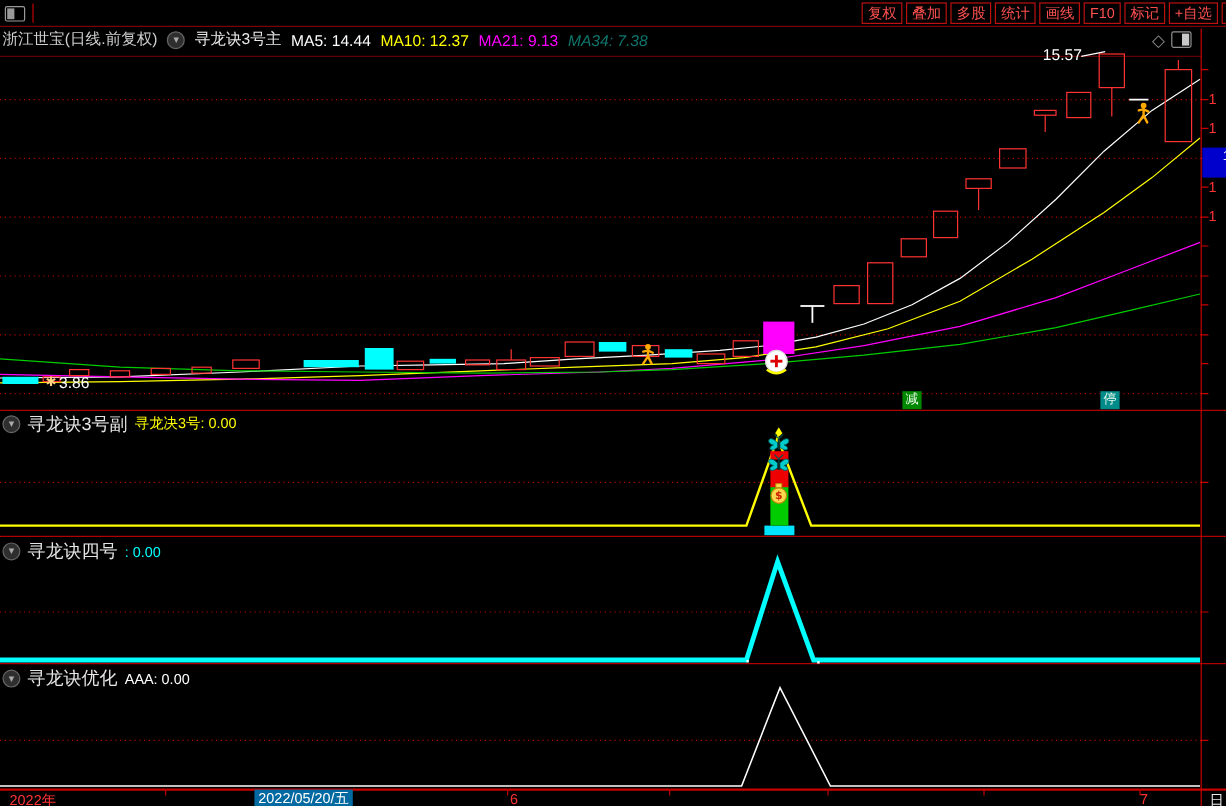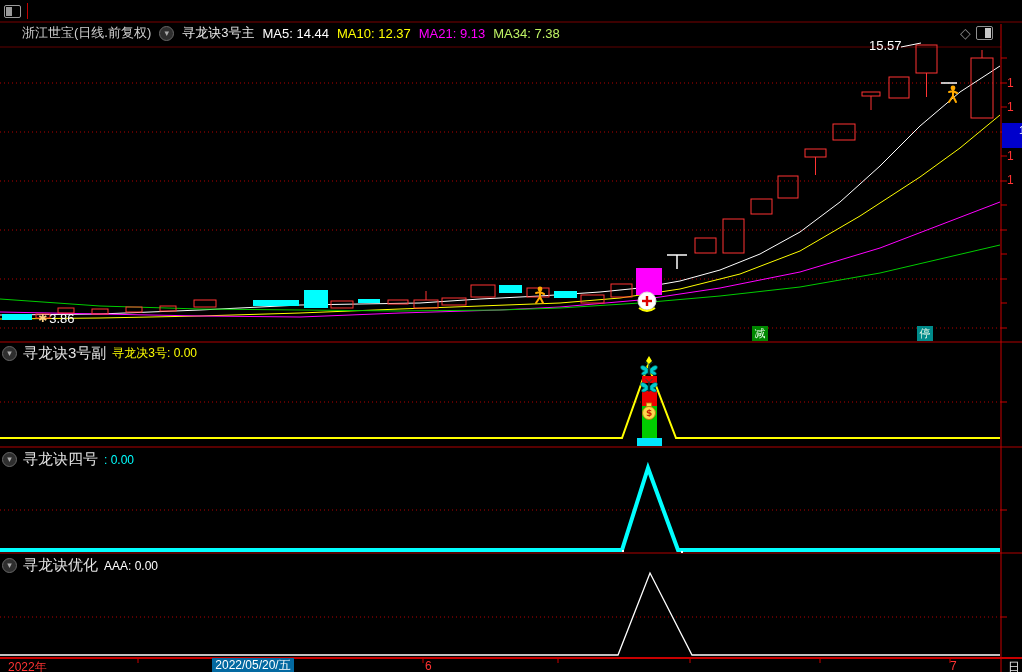--- a/index.html
+++ b/index.html
@@ -10,21 +10,21 @@
   .win-icon{width:15px;height:11px;border:1px solid #9a9a9a;border-radius:2px;margin-left:4px;position:relative;display:inline-block;}
   .win-icon::after{content:"";position:absolute;left:1px;top:1px;bottom:1px;width:6px;background:#9a9a9a;}
   .tb-vsep{width:1px;height:16px;background:#c00000;margin:0 6px 0 6px;}
   .tabs{display:flex;align-items:center;gap:13px;}
   .tab{color:#e0e0e0;font-size:13px;cursor:default;white-space:nowrap;}
   .tab.active{color:#00e5ff;}
   .tb-buttons{position:absolute;right:4px;top:2px;display:flex;gap:3px;align-items:center;}
   .tb-btn{border:1px solid #bb1111;color:#ff5050;font-size:12px;line-height:14px;padding:1px 4px;background:#000;white-space:nowrap;}
   .tb-btn-frag{border:1px solid #bb1111;width:6px;height:16px;margin-right:-8px;}
   
-  .inforow{position:absolute;left:2px;top:24px;height:18px;display:flex;align-items:center;gap:8px;margin-left:20px;}
+  .inforow{position:absolute;left:2px;top:24px;height:18px;display:flex;align-items:center;gap:8px;}
   .stock-title{color:#cfcfcf;font-size:13px;white-space:nowrap;}
   .circle-chev{width:13px;height:13px;border-radius:50%;background:#2e2e2e;border:1px solid #666;
                color:#aaa;font-size:9px;line-height:12px;text-align:center;display:inline-block;}
   .ind-name{color:#e8e8e8;font-size:13px;}
   .ma{font-size:13px;white-space:nowrap;}
   .info-icons{position:absolute;top:26px;left:960px;display:flex;gap:5px;align-items:center;}
   .diamond-ic{color:#8a8a8a;font-size:14px;line-height:14px;}
   .pane-ic{width:15px;height:12px;border:1px solid #909090;border-radius:2px;position:relative;display:inline-block;}
   .pane-ic::after{content:"";position:absolute;right:1px;top:1px;bottom:1px;width:6px;background:#c8c8c8;}
   
@@ -181,30 +181,41 @@
       </g>
       <polygon points="649,356 652,361 649,364 646,361" fill="#ffff00"></polygon>
       <line x1="901" y1="47" x2="921" y2="43" stroke="#ffffff" stroke-width="1"></line>
       <rect x="622" y="550" width="2" height="2" fill="#ffffff"></rect>
       <rect x="681" y="551" width="2" height="2" fill="#ffffff"></rect>
     </svg>
 
   <div class="titlebar">
     <span class="win-icon"></span>
     <span class="tb-vsep"></span>
+    <div class="tb-buttons">
+      <span class="tb-btn">复权</span>
+      <span class="tb-btn">叠加</span>
+      <span class="tb-btn">多股</span>
+      <span class="tb-btn">统计</span>
+      <span class="tb-btn">画线</span>
+      <span class="tb-btn">F10</span>
+      <span class="tb-btn">标记</span>
+      <span class="tb-btn">+自选</span>
+      <span class="tb-btn-frag"></span>
+    </div>
   </div>
 
   <div class="inforow">
     <span class="stock-title">浙江世宝(日线.前复权)</span>
     <span class="circle-chev">▾</span>
     <span class="ind-name">寻龙诀3号主</span>
     <span class="ma" style="color: rgb(255, 255, 255);">MA5: 14.44</span>
     <span class="ma" style="color: rgb(255, 255, 0);">MA10: 12.37</span>
     <span class="ma" style="color: rgb(255, 0, 255);">MA21: 9.13</span>
-    <span class="ma" style="color: #bef264;">MA34: 7.38</span>
+    <span class="ma" style="color: #0f766e; font-style: italic;">MA34: 7.38</span>
   </div>
   <div class="info-icons">
     <span class="diamond-ic">◇</span>
     <span class="pane-ic"></span>
   </div>
 
   <div class="ovl price-high" style="left:869px;top:38px;">15.57</div>
   <div class="ovl price-low" style="left:38px;top:311px;">
     <span class="low-star">✱</span>
     <span>3.86</span>

